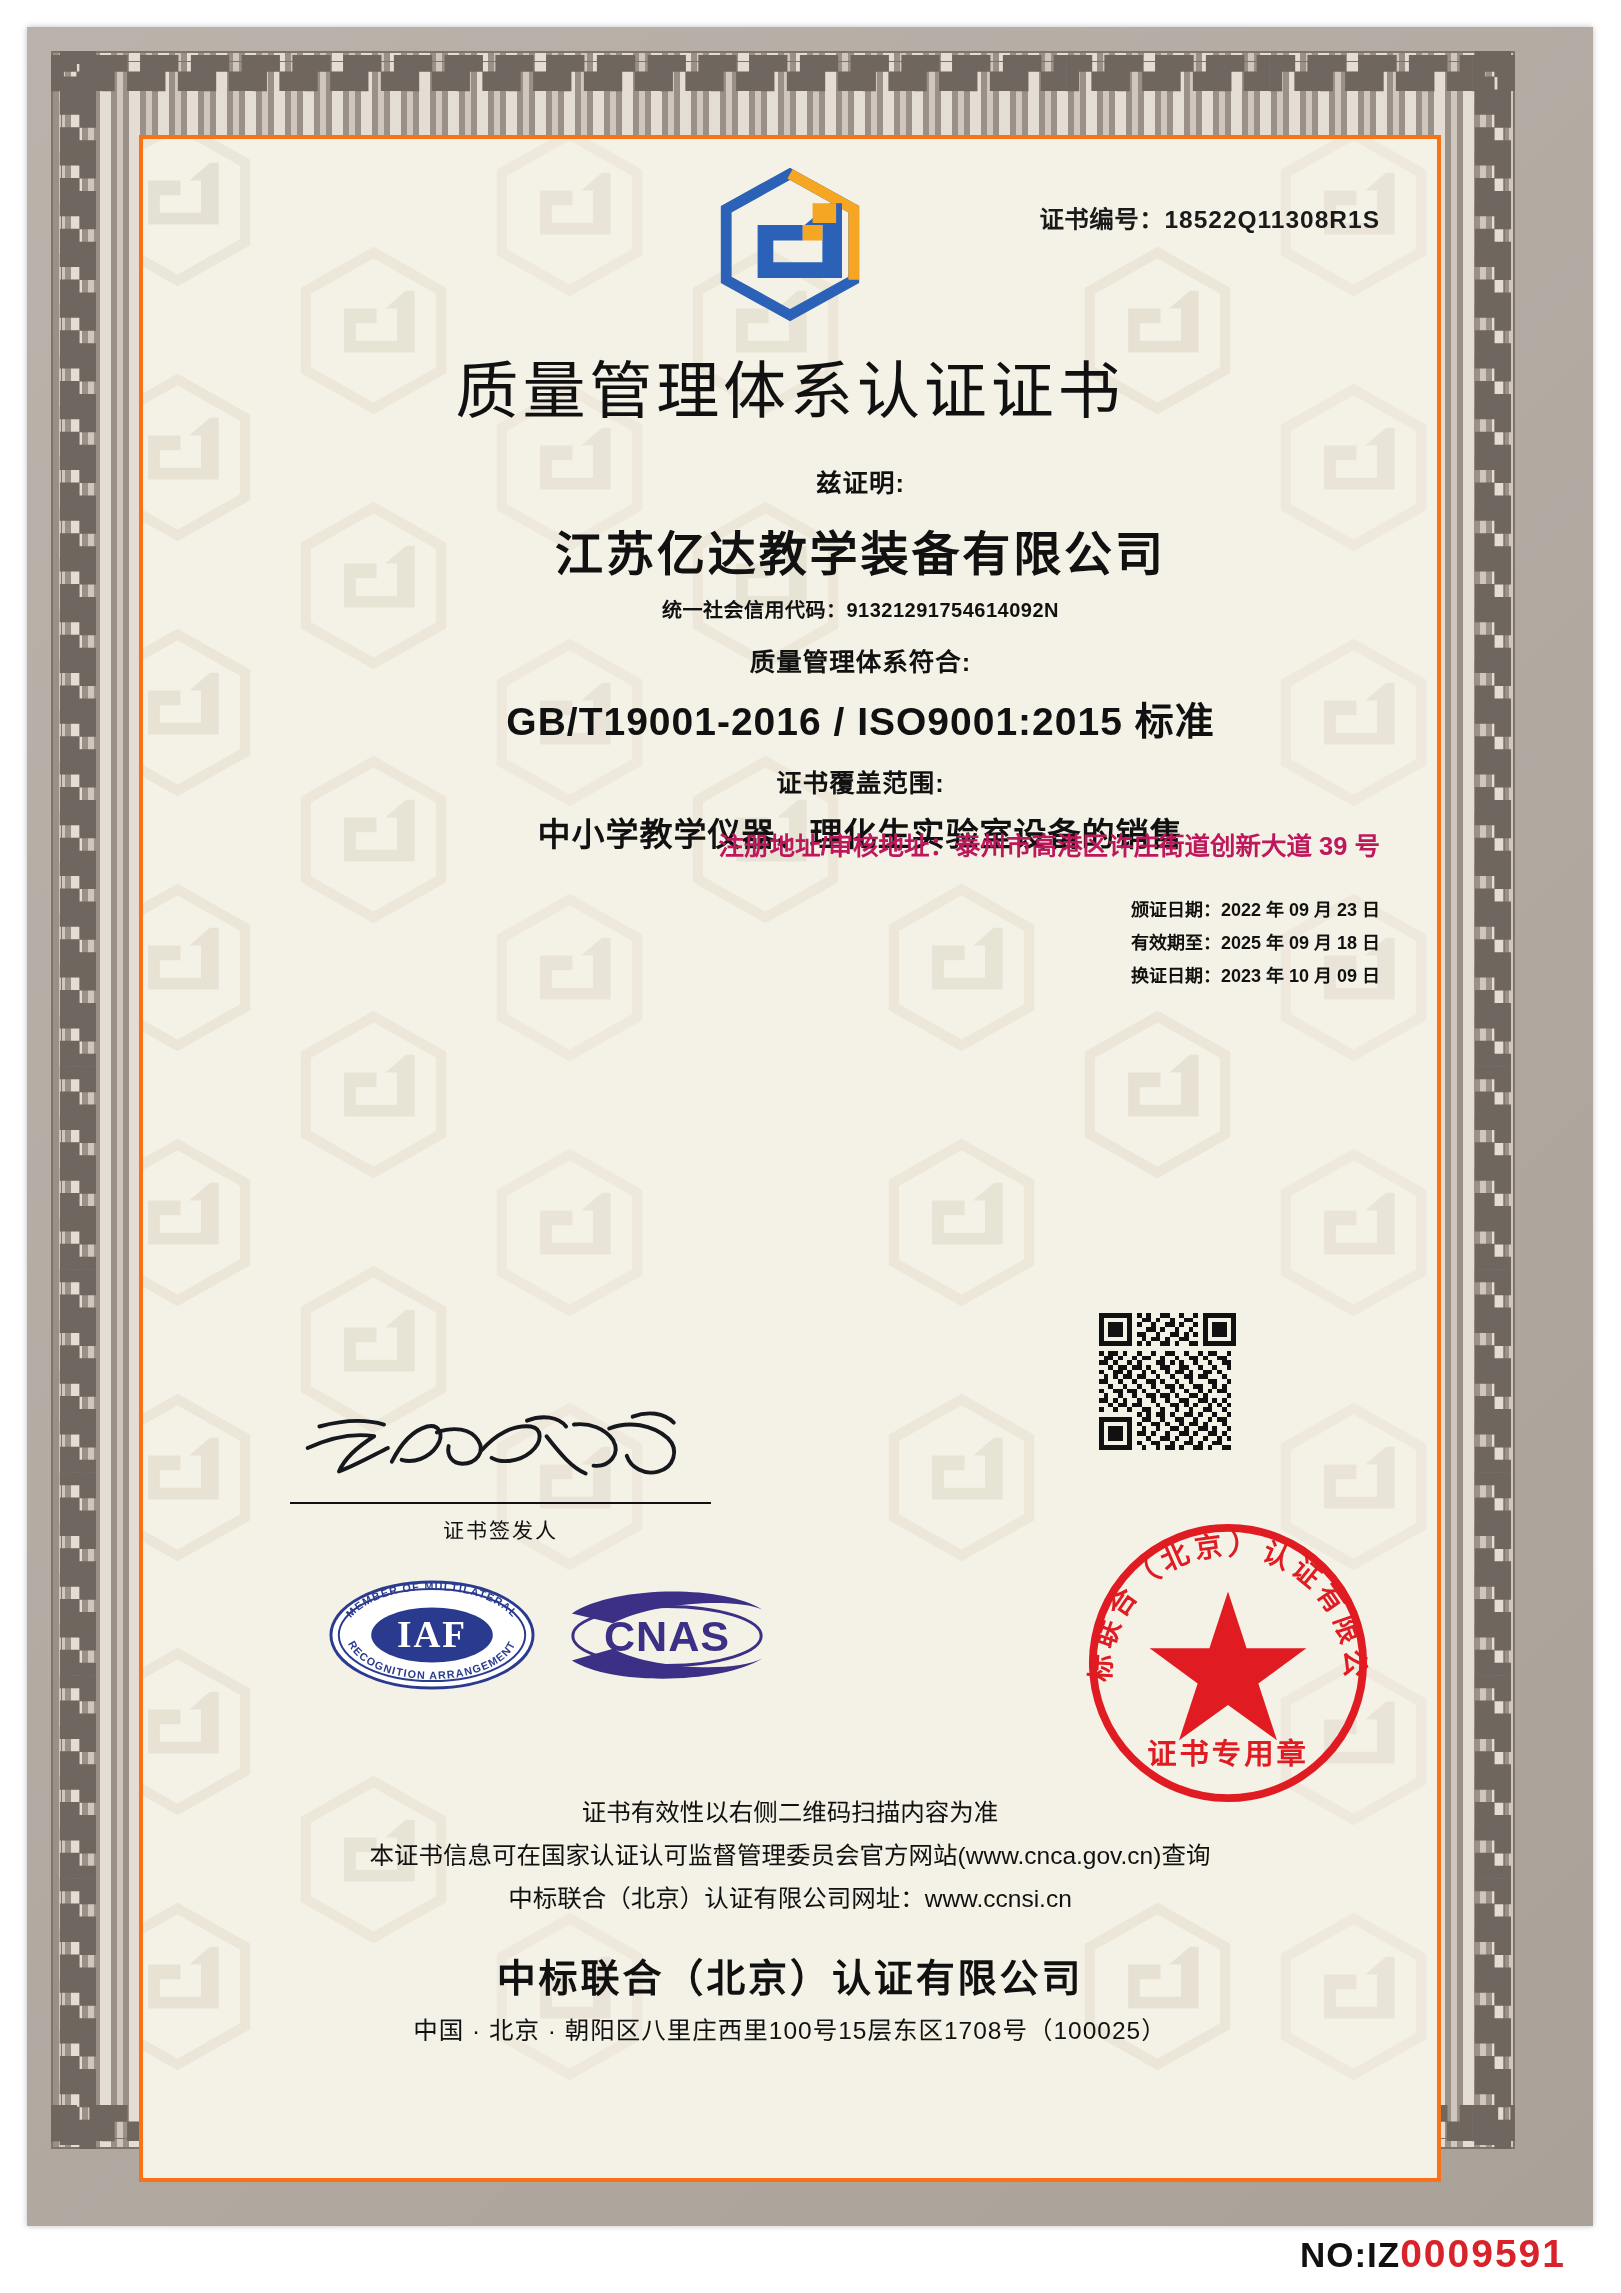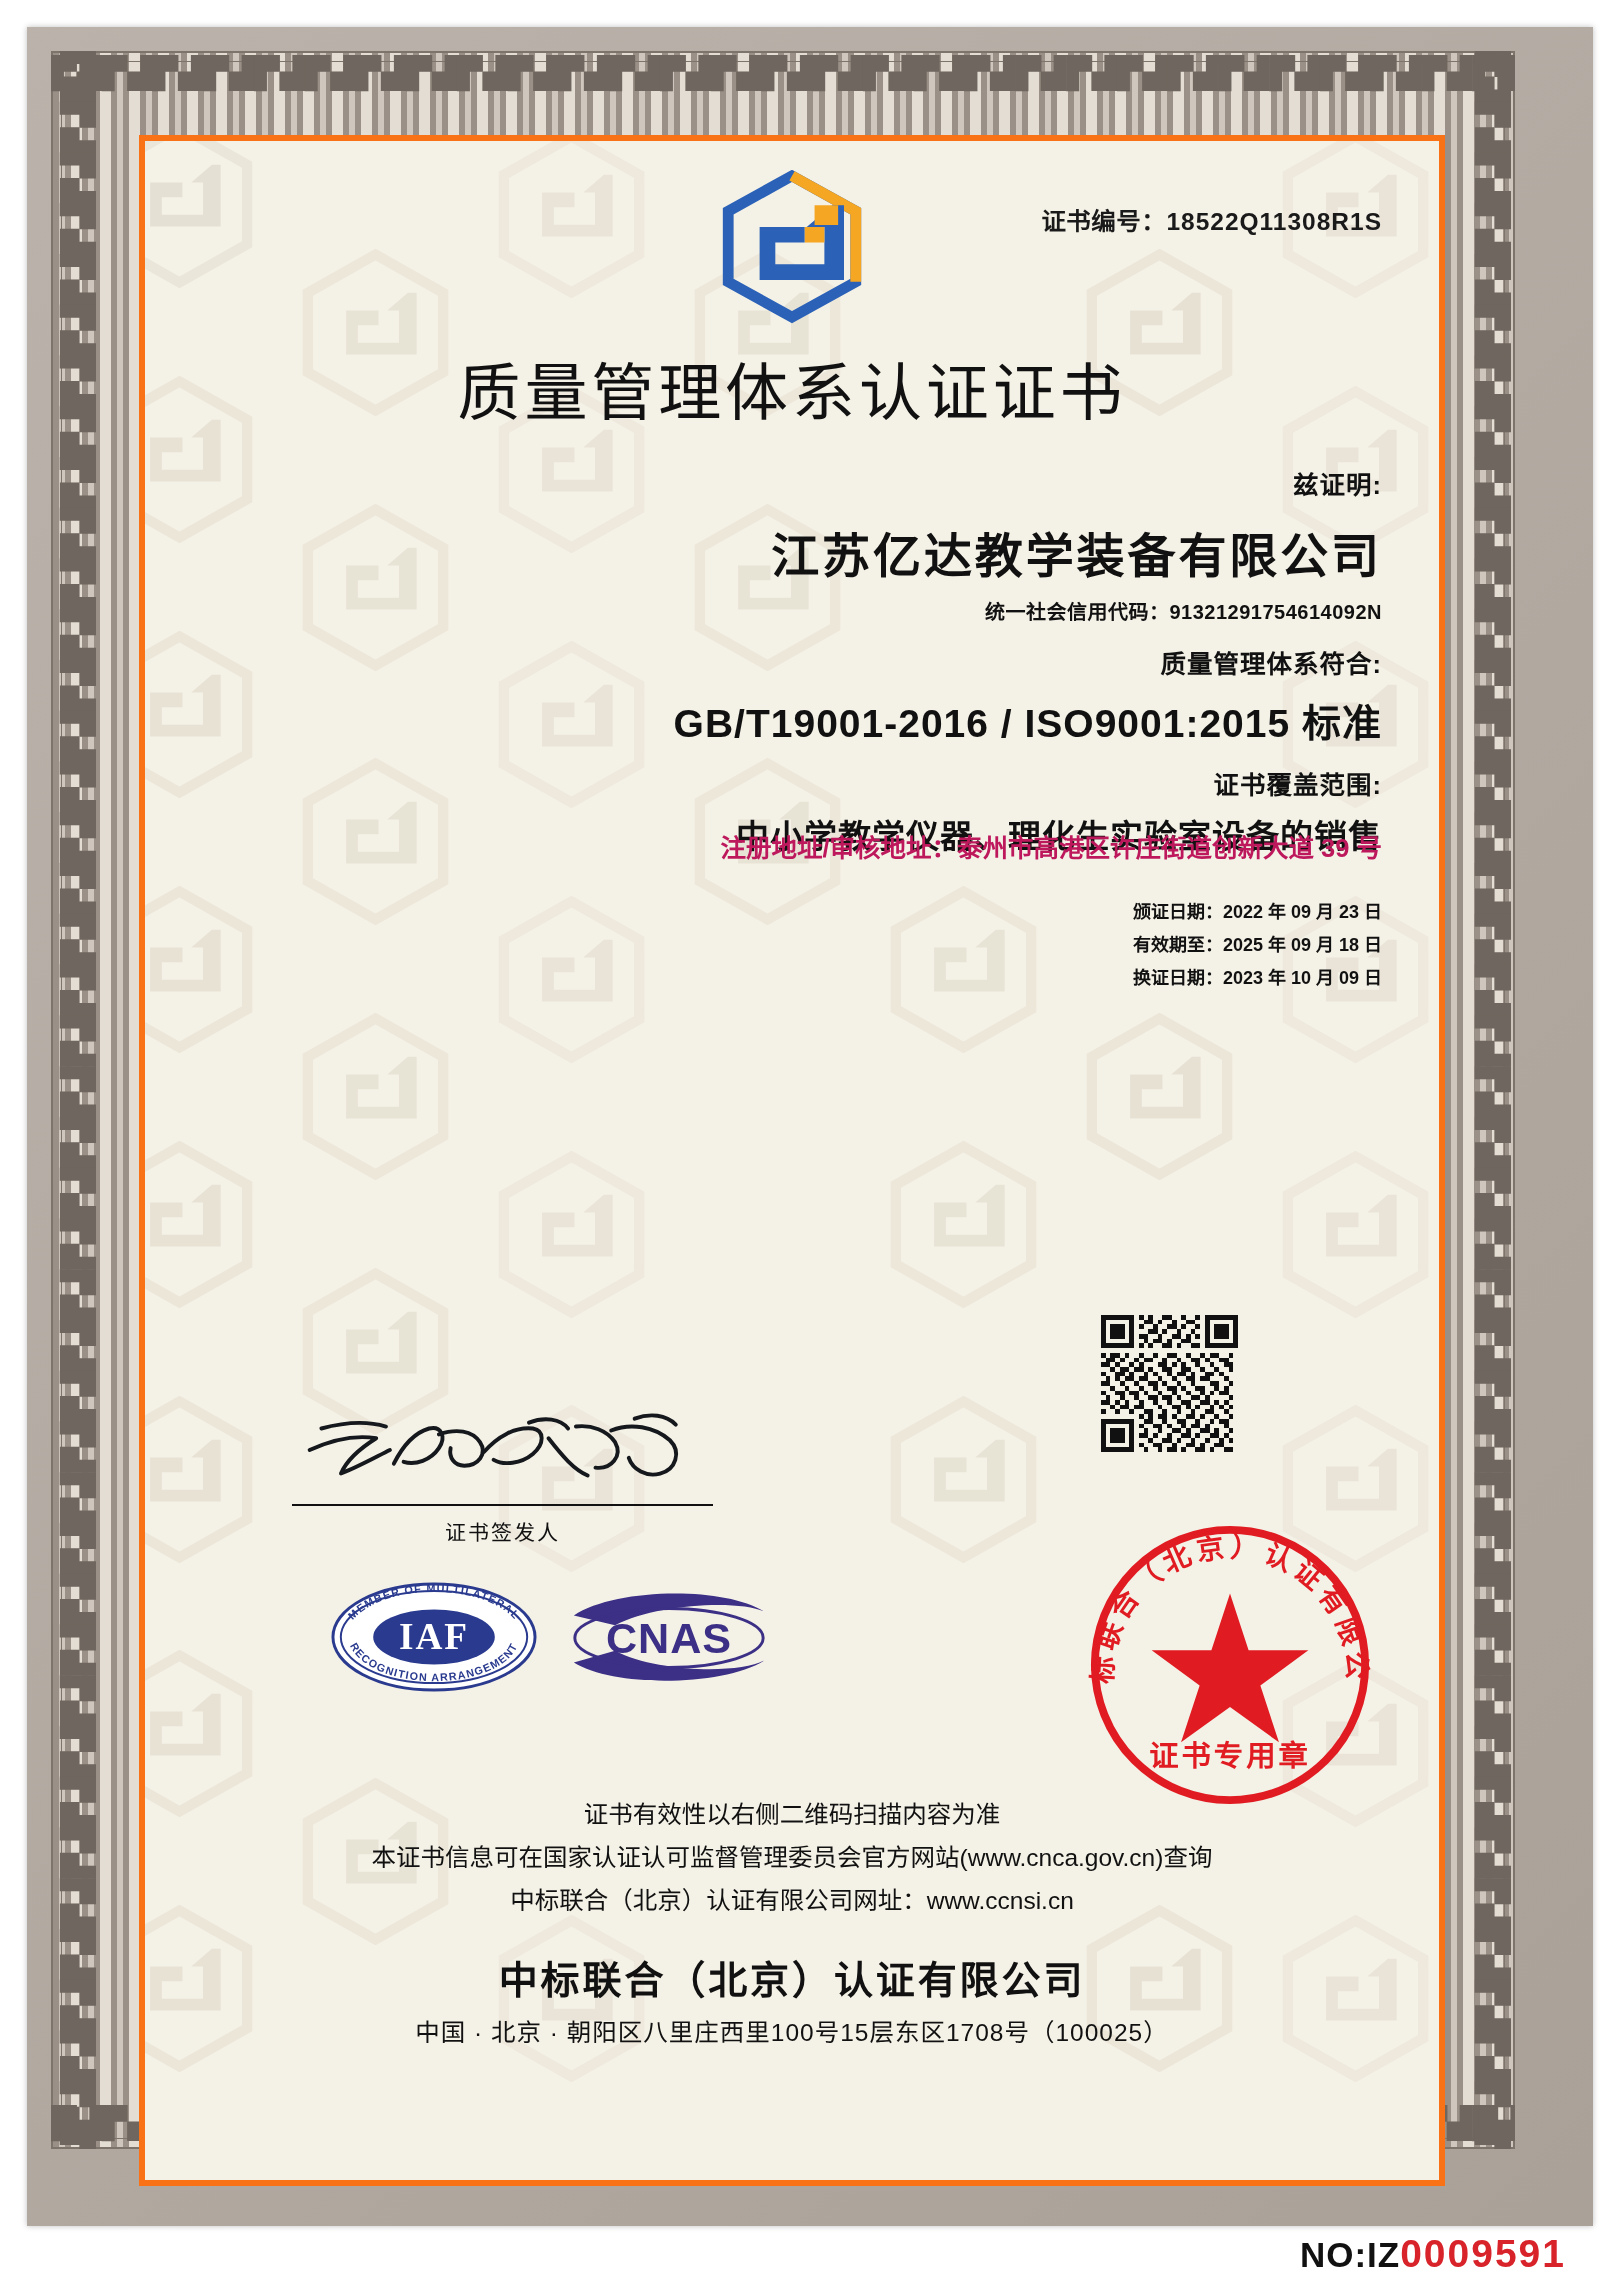--- a/index.html
+++ b/index.html
@@ -77,21 +77,21 @@
   .meander-right  { left: 1470px;top: 51px;   width: 41px;  height: 2098px; writing-mode: vertical-rl; }
 
   
   .inner-field {
     position: absolute;
     left: 139px;
     top: 135px;
     width: 1294px;
     height: 2039px;
     background: #f4f1e6;
-    border: 6px solid #f97316;
+    border: 4px solid #f97316;
     overflow: hidden;
   }
 
   
   .watermarks {
     position: absolute;
     inset: 0;
     overflow: hidden;
     opacity: 1;
   }
@@ -138,21 +138,21 @@
     font-weight: normal;
     color: #111;
     letter-spacing: 3.9px;
   }
 
   .right-block {
     position: absolute;
     right: 57px;
     top: 323px;
     width: 1039px;
-    text-align: right;
+    text-align: center;
     color: #111;
   }
   .lbl {
     font-size: 25.5px;
     font-weight: bold;
     letter-spacing: 1px;
     margin: 0;
   }
   .company {
     font-size: 48px;

